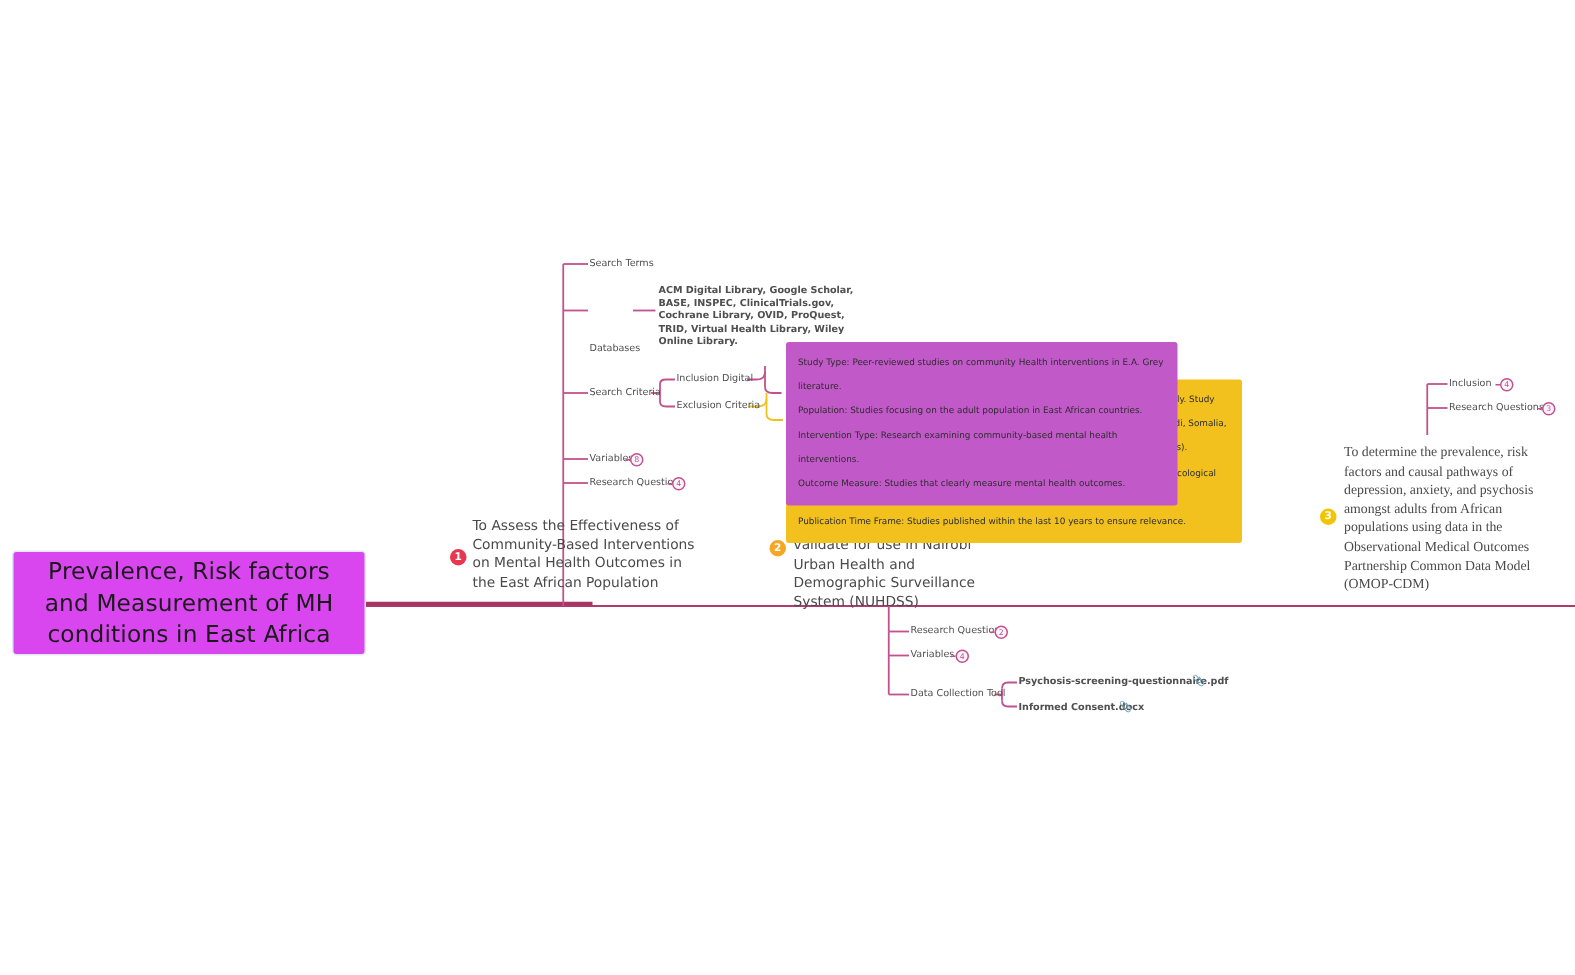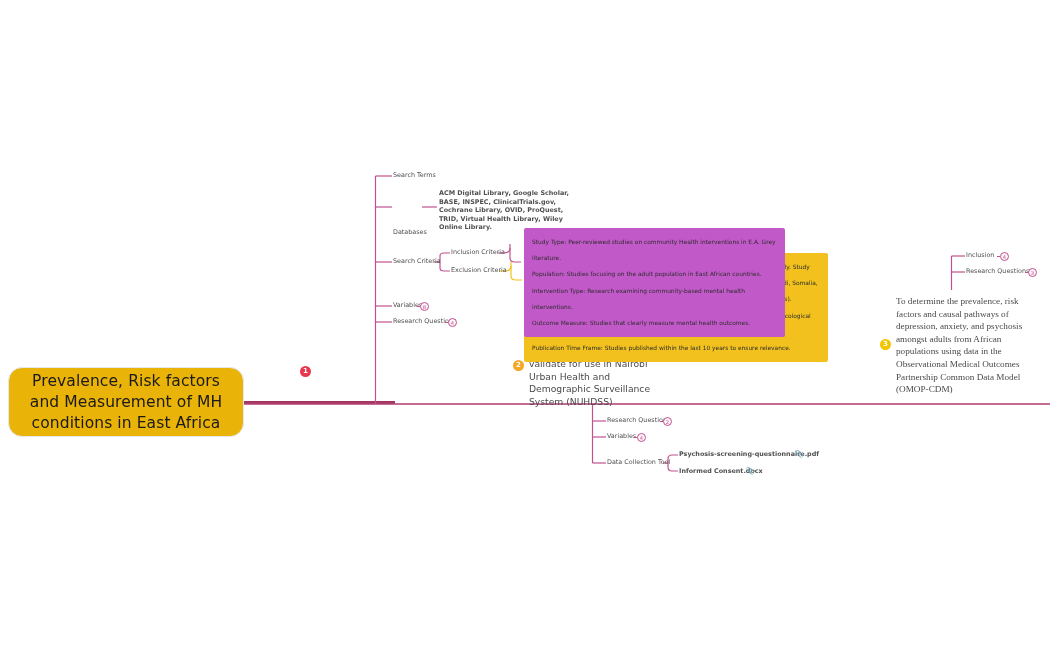--- a/index.html
+++ b/index.html
@@ -30,23 +30,23 @@
     pointer-events: none;
   }
 
   
   .root-node {
     position: absolute;
     left: 8px;
     top: 367px;
     width: 236px;
     height: 70px;
-    background: #eab308;
+    background: #d946ef;
     border: 1.3px solid #e4e9f0;
-    border-radius: 14px;
+    border-radius: 3px;
     box-sizing: border-box;
     display: flex;
     align-items: center;
     justify-content: center;
     box-shadow: 0 0 0 0 rgba(0,0,0,0);
   }
   .root-title {
     font-size: 15.5px;
     line-height: 21px;
     text-align: center;
@@ -213,35 +213,36 @@
     <path d="M951.5 256 L951.5 290" stroke="#c2528f" stroke-width="1.2" fill="none"></path>
     <path d="M951.5 256 L965 256" stroke="#c2528f" stroke-width="1.2" fill="none"></path>
     <path d="M951.5 272 L965 272" stroke="#c2528f" stroke-width="1.2" fill="none"></path>
   </svg>
 
   <div class="root-node">
     <div class="root-title">Prevalence, Risk factors and Measurement of MH conditions in East Africa</div>
   </div>
 
   <div class="num-badge badge-1" style="left:300px; top:366px;">1</div>
+  <div class="branch-text" style="left:315px; top:345px; width:148px;">To Assess the Effectiveness of Community-Based Interventions on Mental Health Outcomes in the East African Population</div>
 
   <div class="node-label" style="left:393px; top:171px;">Search Terms</div>
   <div class="node-label" style="left:393px; top:198px;margin-top:30px;">Databases</div>
   <div class="node-label" style="left:393px; top:257px;">Search Criteria</div>
   <div class="node-label" style="left:393px; top:301px;">Variables</div>
   <div class="node-label" style="left:393px; top:317px;">Research Questions</div>
 
   <div class="pill-dash" style="left:417px; top:306px;"></div>
   <div class="count-pill" style="left:420px; top:301.5px;">8</div>
   <div class="pill-dash" style="left:445px; top:322px;"></div>
   <div class="count-pill" style="left:448px; top:317.5px;">4</div>
 
   <div class="db-list" style="left:439px; top:189px;font-weight:bold;">ACM Digital Library, Google Scholar, BASE, INSPEC, ClinicalTrials.gov, Cochrane Library, OVID, ProQuest, TRID, Virtual Health Library, Wiley Online Library.</div>
 
-  <div class="node-label" style="left:451px; top:248px;">Inclusion Criteria</div>
+  <div class="node-label" style="left:451px; top:248px;">Inclusion Digital</div>
   <div class="node-label" style="left:451px; top:266px;">Exclusion Criteria</div>
 
   <div class="note-box note-plain">
     <div>Irrelevant Outcomes: Studies not specifically measuring mental health outcomes or focusing on unrelated health outcomes</div>
     <div>Language: Studies published in English or with English translations available</div>
     <div>Incomplete Data: Studies with incomplete data or lacking methodological clarity.</div>
   </div>
 
   <div class="note-box note-yellow">
     <div>Non-Adult Population: Studies focused on children or adolescents (under 18 years) only. Study populations outside East African countries (Kenya, Uganda, Tanzania, Rwanda, Burundi, Somalia, Ethiopia, Eritrea, Djibouti, South Sudan, Sudan, and the Comoros islands and descents).</div>

